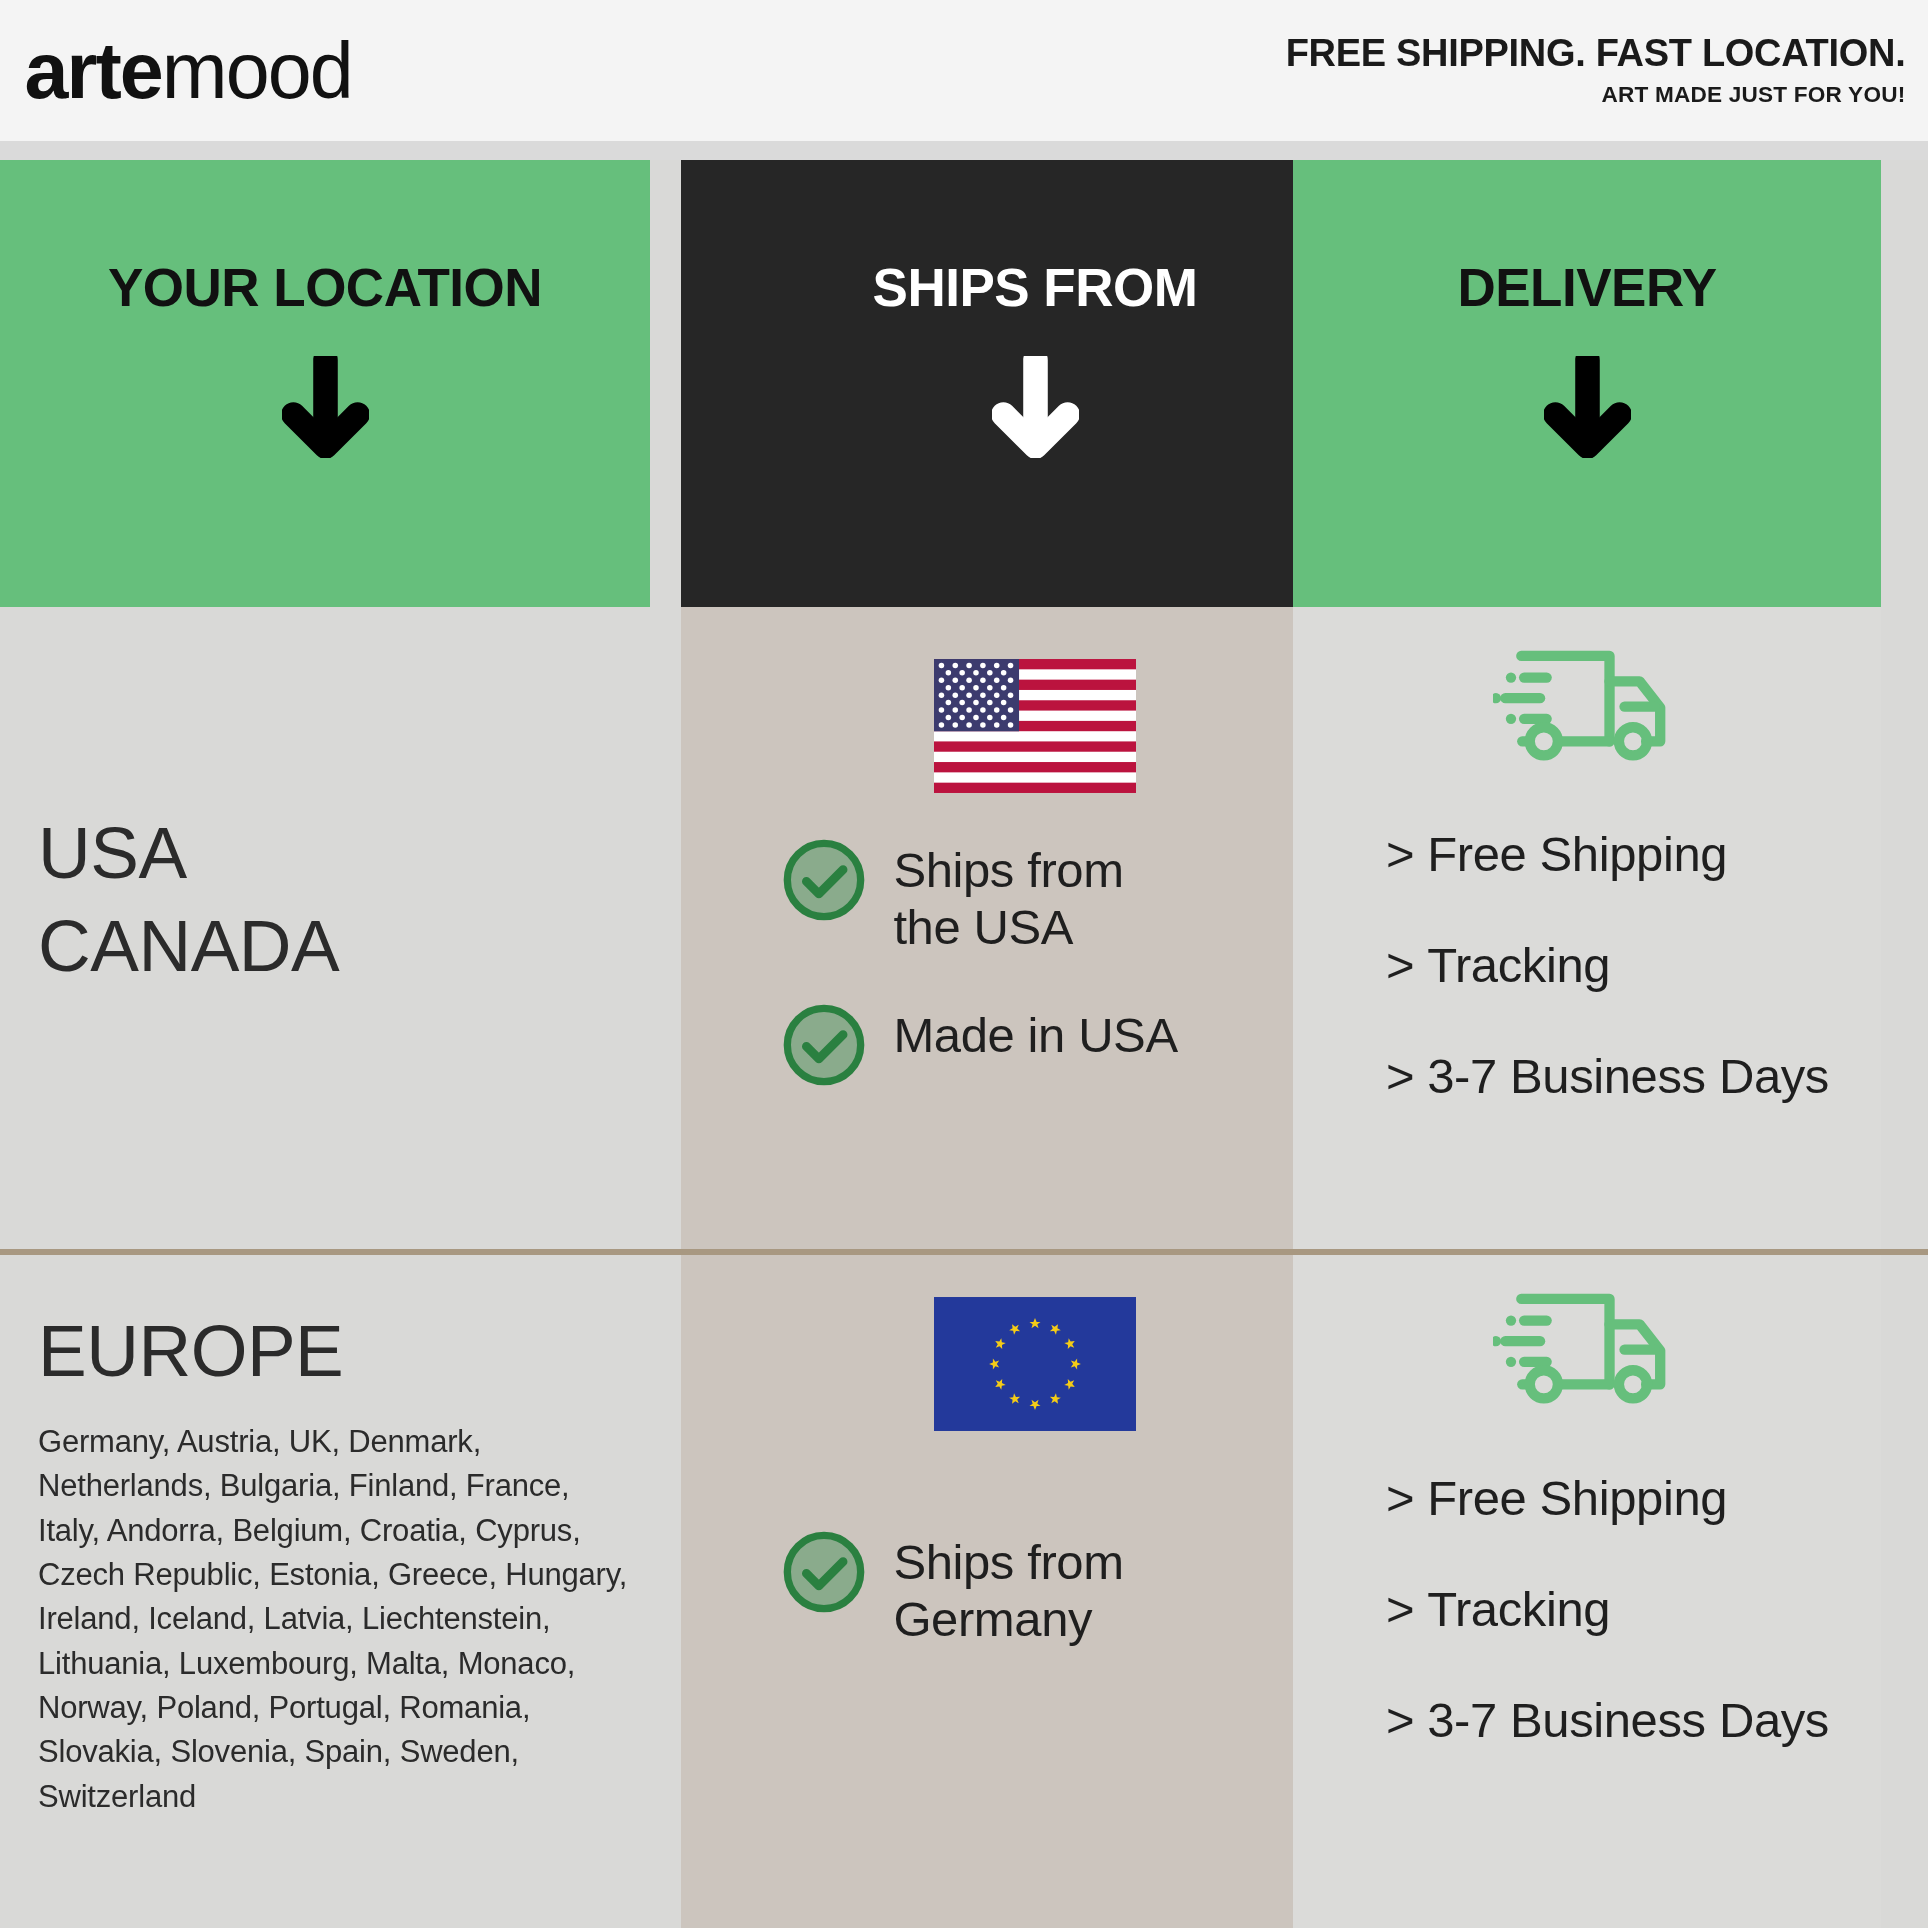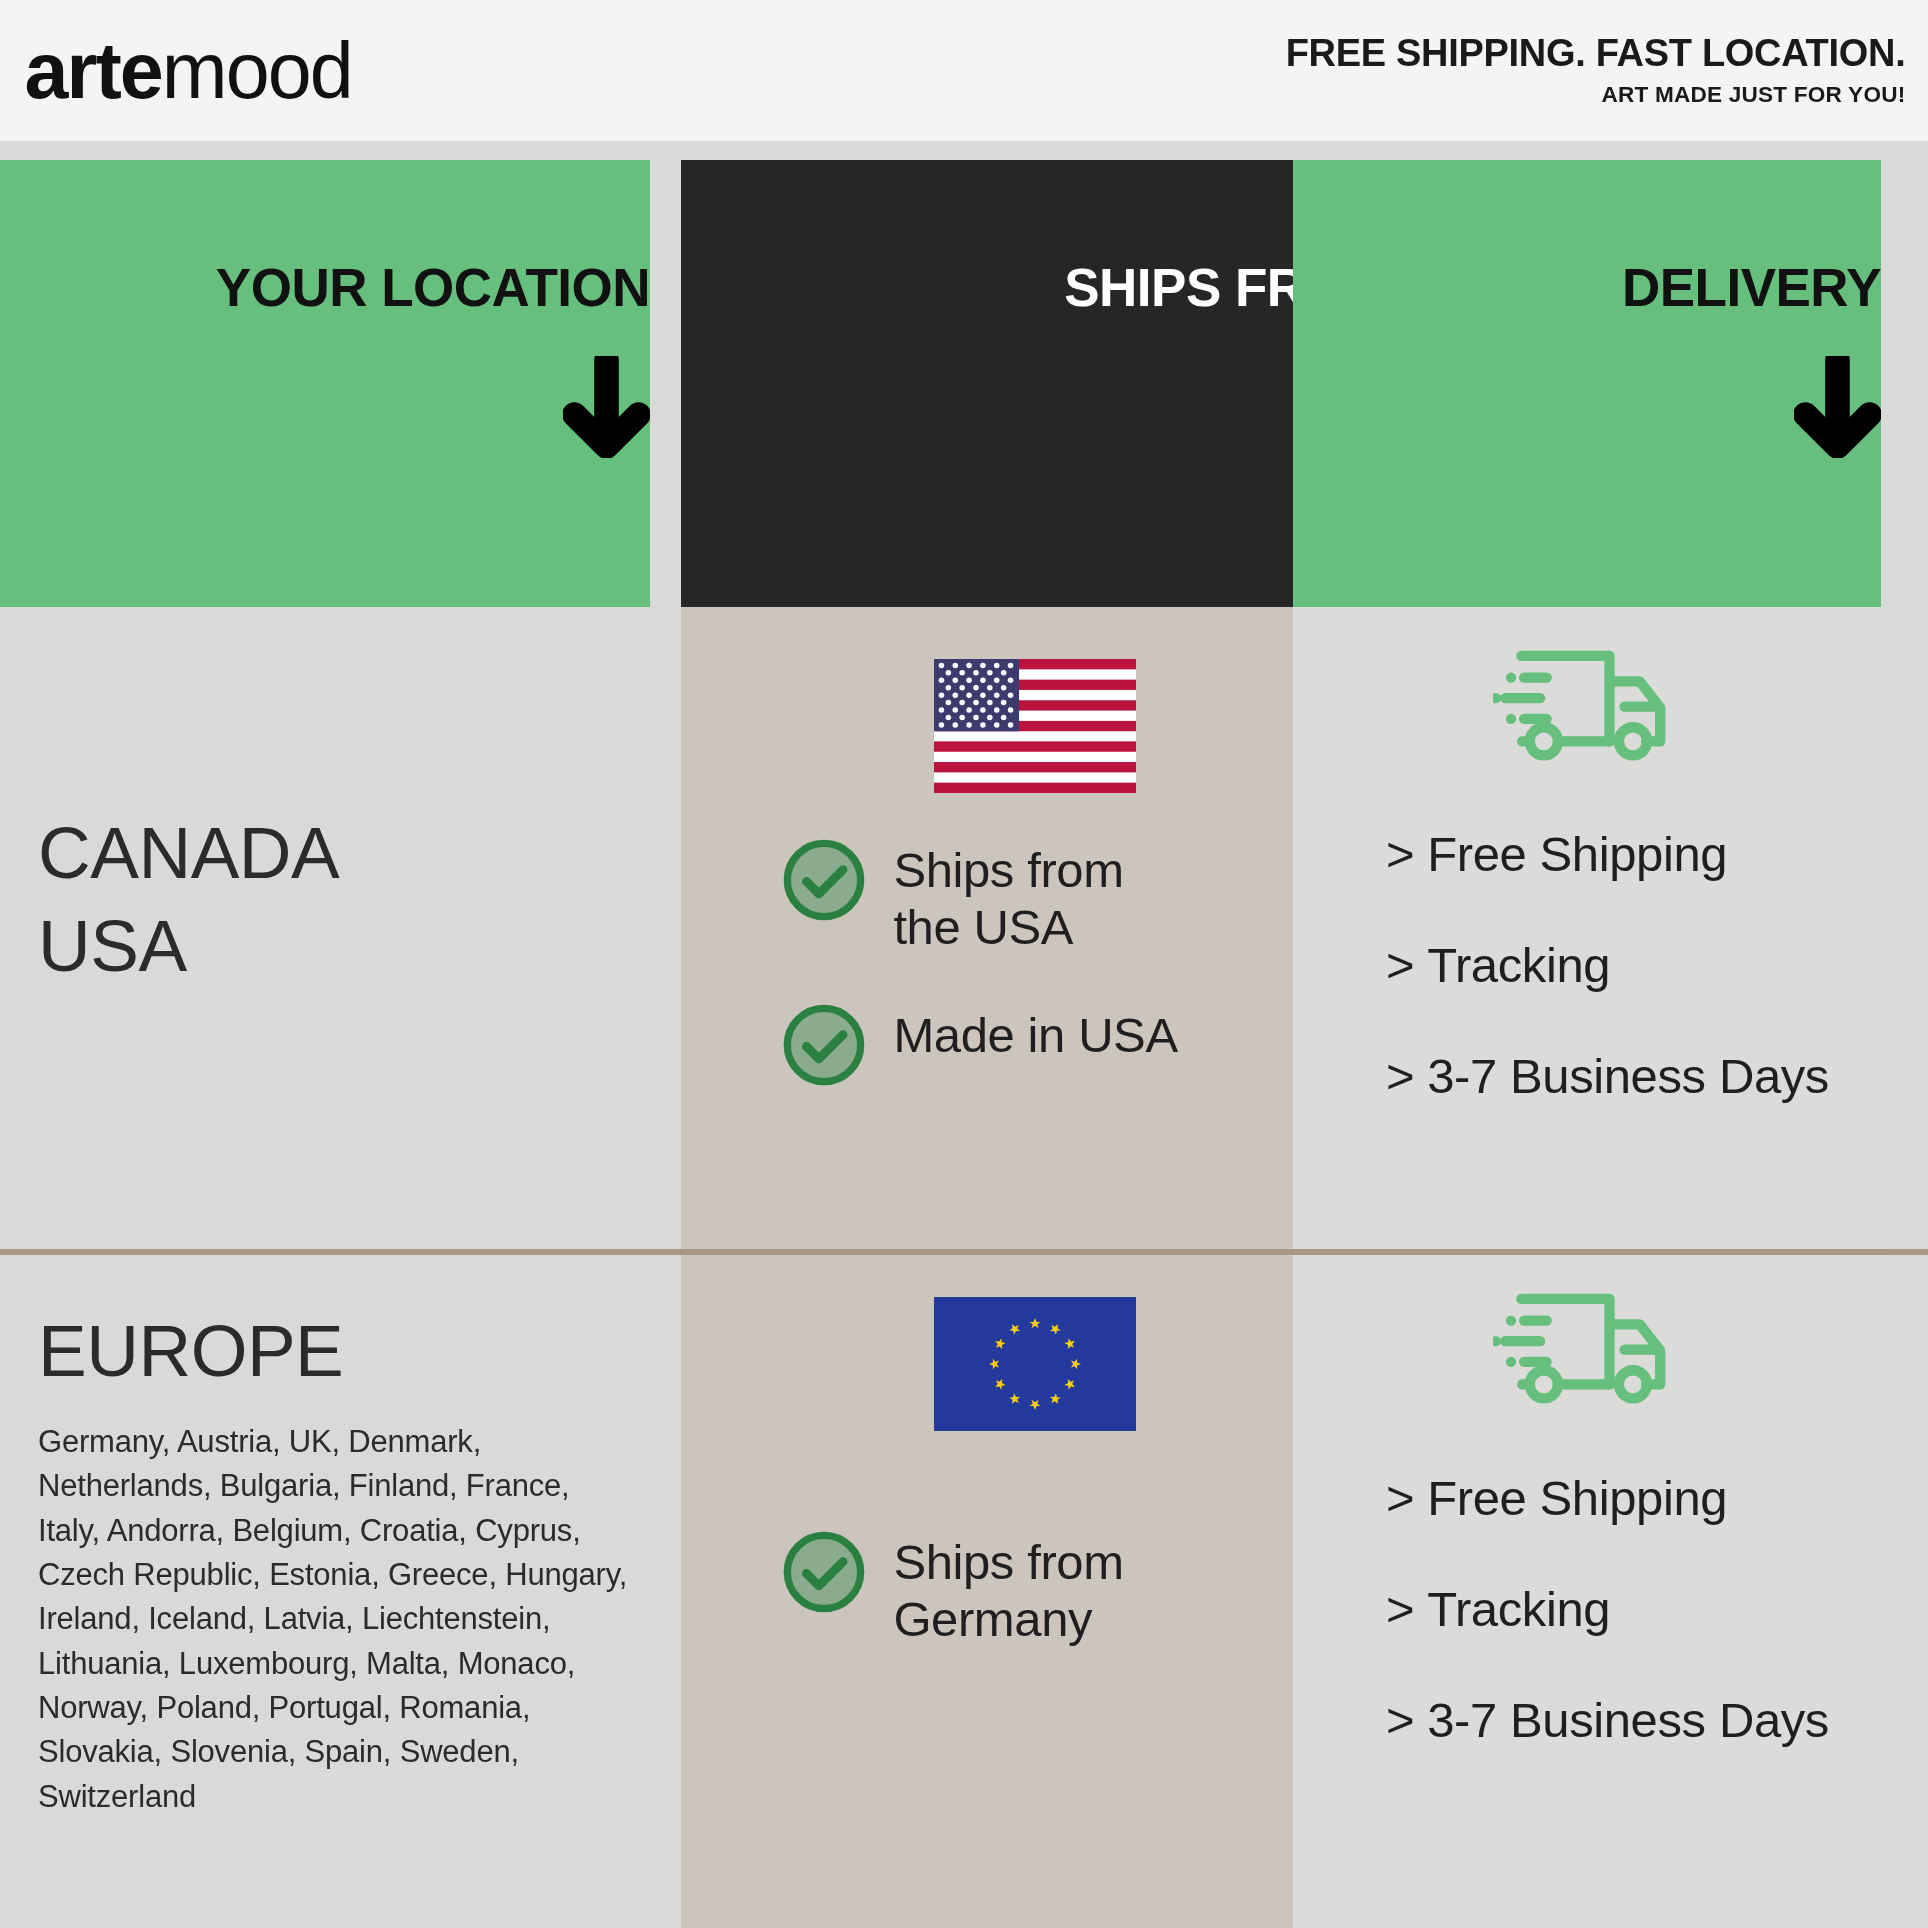--- a/index.html
+++ b/index.html
@@ -41,21 +41,21 @@
   .col-loc  { left:0px;    width:650px; }
   .col-ship { left:650px;  width:708px;margin-left:31px; }
   .col-del  { left:1293px; width:588px; }
 
   .col-loc  .bandcell { background:#66bf7c; }
   .col-ship .bandcell { background:#262626; }
   .col-del  .bandcell { background:#66bf7c; }
 
   .bandcell {
     position:absolute; left:0; right:0; top:0; height:447px;
-    display:flex; flex-direction:column; align-items:flex-end;
+    display:flex; flex-direction:column; align-items:center;
   }
   .band-title {
     font-size:53px; font-weight:800; letter-spacing:-0.5px;
     margin-top:97px; white-space:nowrap;
   }
   .col-loc .band-title, .col-del .band-title { color:#111; }
   .col-ship .band-title { color:#fff; }
   .arrow-wrap { margin-top:38px; }
 
   .body-usa, .body-eu {
@@ -153,22 +153,22 @@
           <svg width="87" height="102" viewBox="0 0 92 108">
             <path d="M46 4 L46 80" stroke="#000" stroke-width="26" stroke-linecap="round" fill="none"></path>
             <path d="M12 62 L46 96 L80 62" stroke="#000" stroke-width="26" stroke-linecap="round" stroke-linejoin="round" fill="none"></path>
           </svg>
         </div>
       </div>
 
       <div class="body-usa">
         <div class="loc-inner">
           <div class="loc-title-usa">
+            <div>USA</div>
             <div>CANADA</div>
-            <div>USA</div>
           </div>
         </div>
       </div>
 
       <div class="body-eu">
         <div class="loc-inner">
           <div class="loc-title-eu">EUROPE</div>
           <div class="country-list">Germany, Austria, UK, Denmark, Netherlands, Bulgaria, Finland, France, Italy, Andorra, Belgium, Croatia, Cyprus, Czech Republic, Estonia, Greece, Hungary, Ireland, Iceland, Latvia, Liechtenstein, Lithuania, Luxembourg, Malta, Monaco, Norway, Poland, Portugal, Romania, Slovakia, Slovenia, Spain, Sweden, Switzerland</div>
         </div>
       </div>

